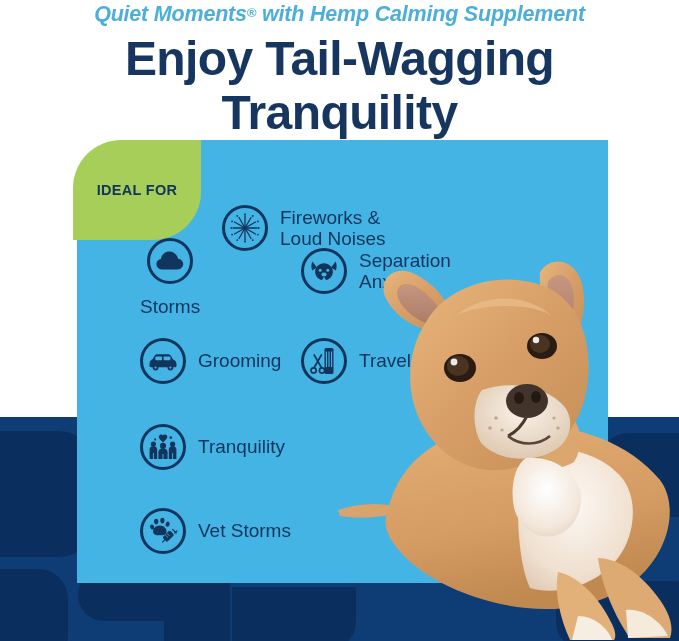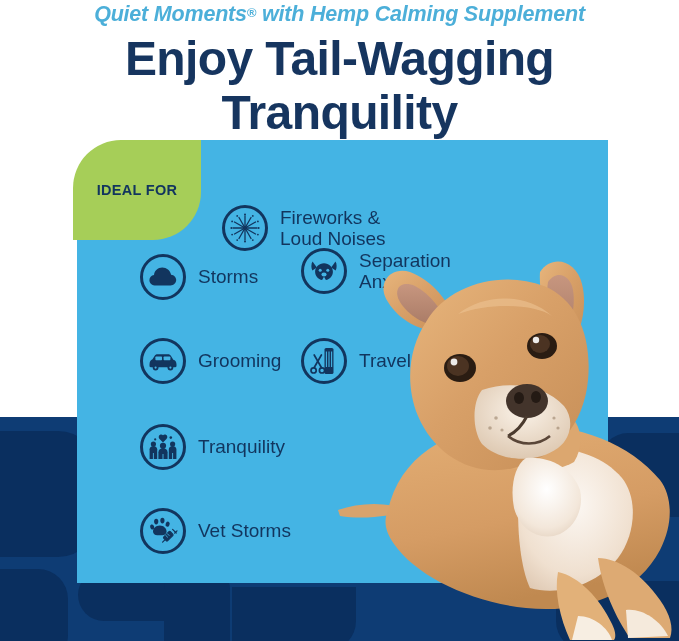--- a/index.html
+++ b/index.html
@@ -111,21 +111,21 @@
   .benefit-label {
     font-weight: normal;
     font-size: 19px;
     line-height: 1.12;
     color: #12355E;
     white-space: pre-line;
   }
 
   
   #b-fireworks { left: 222px; top: 172px; margin-top: 33px; }
-  #b-storms    { left: 140px; top: 254px; }
+  #b-storms    { left: 140px; top: 238px; flex-direction: column; }
   #b-separation{ left: 301px; top: 248px; }
   #b-travel    { left: 140px; top: 338px; }
   #b-grooming  { left: 301px; top: 338px; }
   #b-houseguests{ left: 140px; top: 424px; }
   #b-vet       { left: 140px; top: 508px; }
 
   
   #dog-photo {
     position: absolute;
     left: 330px; top: 258px;

